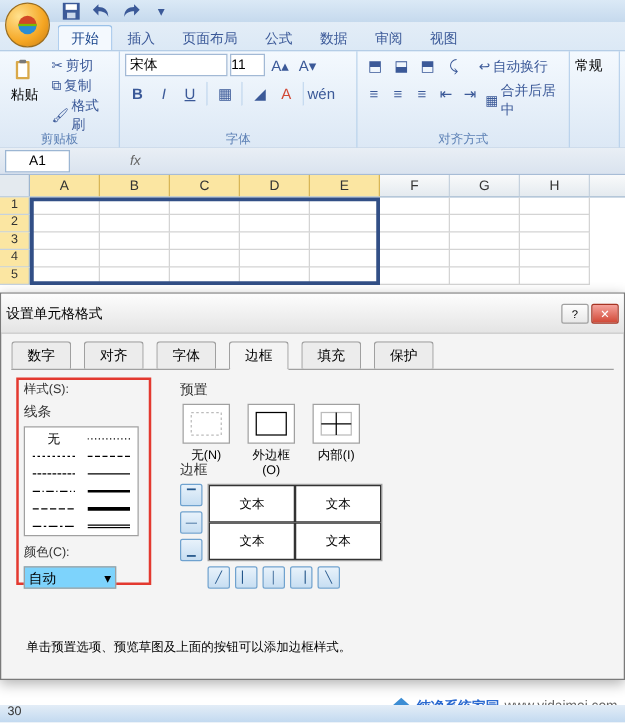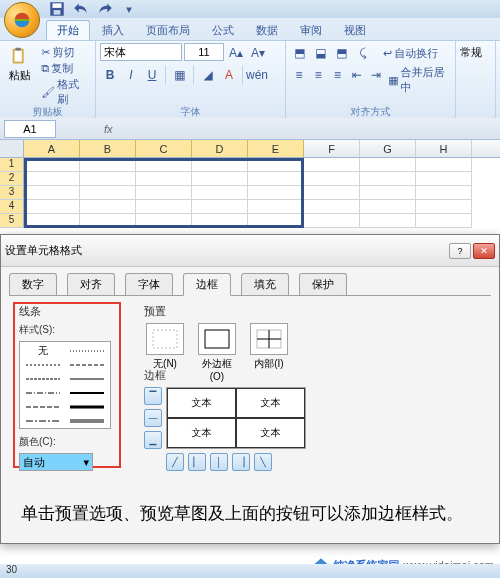--- a/index.html
+++ b/index.html
@@ -14,21 +14,21 @@
     .ribbon-tab.active { background:#f4f9fe; color:#15428b; border:1px solid #9ac1e8; border-bottom:none; }
     .ribbon-content { background:linear-gradient(#f4f9fe,#dce8f5); height:78px; display:flex; border-top:1px solid #b5cde6; }
     .ribbon-group { border-right:1px solid #bbd3ec; padding:2px 4px 0; display:flex; flex-direction:column; position:relative; }
     .ribbon-group-title { position:absolute; bottom:0; left:0; right:0; text-align:center; color:#5c80b5; font-size:10px; line-height:12px; }
     .paste-btn { width:32px; height:56px; text-align:center; display:flex; flex-direction:column; align-items:center; border:1px solid transparent; border-radius:3px; padding-top:2px; }
     .paste-btn svg { width:22px; height:22px; }
     .clip-list { display:flex; flex-direction:column; gap:1px; padding:2px 0 0 2px; }
     .clip-item { display:flex; align-items:center; gap:2px; color:#3b5998; padding:0 2px; }
     .font-box { display:flex; gap:2px; margin-bottom:2px; }
     .font-name { background:#fff; border:1px solid #a2b9d5; width:82px; height:18px; padding:0 3px; line-height:16px; }
-    .font-size { background:#fff; border:1px solid #a2b9d5; width:40px; height:18px; text-align:center; line-height:16px; }
+    .font-size { background:#fff; border:1px solid #a2b9d5; width:28px; height:18px; line-height:16px; }
     .btn-row { display:flex; gap:1px; }
     .tool-btn { width:20px; height:20px; display:inline-flex; align-items:center; justify-content:center; border:1px solid transparent; border-radius:2px; color:#3b5998; font-size:12px; }
     .tool-btn.sep { border-left:1px solid #bbd3ec; width:1px; margin:0 2px; }
     .namebox-bar { height:22px; background:linear-gradient(#e9eff5,#dae3ef); border-bottom:1px solid #a7bcd6; display:flex; align-items:center;gap:40px; }
     .namebox { width:52px; height:18px; background:#fff; border:1px solid #9cb6d3; margin:0 4px; text-align:center; line-height:16px; }
     .fx-lbl { font-style:italic; color:#666; margin:0 4px; }
     .grid { position:relative; }
     .col-headers { display:flex; height:18px; background:linear-gradient(#f9fafb,#e4eaef); border-bottom:1px solid #9eb6ce; }
     .corner { width:24px; border-right:1px solid #9eb6ce; background:#e4eaef; }
     .col-h { width:56px; text-align:center; border-right:1px solid #c6d2de; line-height:18px; color:#333; }
@@ -61,21 +61,21 @@
     .preset-btn { width:42px; text-align:center; }
     .preset-icon { width:38px; height:32px; border:1px solid #a0a0a0; background:#fff; display:inline-flex; align-items:center; justify-content:center; }
     .preset-cap { font-size:10px; margin-top:2px; }
     .border-section { position:absolute; left:135px; top:72px; }
     .border-layout { display:flex; gap:4px; align-items:flex-start; margin-top:2px; }
     .side-btns { display:flex; flex-direction:column; gap:4px; }
     .s-btn { width:18px; height:18px; border:1px solid #6fa2cf; background:linear-gradient(#e8f2fb,#c7def2); border-radius:2px; display:inline-flex; align-items:center; justify-content:center; font-size:9px; color:#25578b; }
     .preview-box { width:140px; height:62px; border:1px solid #a0a0a0; background:#fff; display:grid; grid-template-columns:1fr 1fr; grid-template-rows:1fr 1fr; }
     .pv-cell { border:1px solid #333; display:flex; align-items:center; justify-content:center; font-size:10px; }
     .bottom-btns { display:flex; gap:4px; margin-top:4px; margin-left:0; }
-    .hint-text { position:absolute; left:12px; bottom:10px; font-size:17px; }
+    .hint-text { position:absolute; left:12px; bottom:10px; font-size:10px; }
     .watermark { position:absolute; right:6px; bottom:4px; display:flex; align-items:center; gap:4px; font-size:11px; color:#2b6ad0; }
     .watermark svg { width:18px;height:18px; }
     svg { display:block; }
     .footer-bar{position:absolute;bottom:0;left:0;width:100%;height:14px;background:linear-gradient(#e3edf7,#c2d9f0);font-size:10px;padding-left:6px;color:#333;}
   </style>
 </head>
 <body>
 
 <div class="title-bar">
   <span class="qat-btn">
@@ -294,22 +294,22 @@
     <div class="dlg-tab">字体</div>
     <div class="dlg-tab active">边框</div>
     <div class="dlg-tab">填充</div>
     <div class="dlg-tab">保护</div>
   </div>
   <div class="dlg-body">
 
     <div class="highlight" style="left:4px;top:6px;width:108px;height:166px;"></div>
 
     <div class="line-section">
+      <div class="section-lbl" style="font-size:10px;">样式(S):</div>
       <div class="section-lbl">线条</div>
-      <div class="section-lbl" style="font-size:10px;">样式(S):</div>
       <div class="style-box">
         <div class="style-item ls-none">无</div>
         <div class="style-item">
             <svg width="34" height="2">
               <line x1="0" y1="1" x2="34" y2="1" stroke="#000" stroke-dasharray="1 2"></line>
             </svg>
           </div>
         <div class="style-item">
             <svg width="34" height="2">
               <line x1="0" y1="1" x2="34" y2="1" stroke="#000" stroke-dasharray="2 2"></line>

